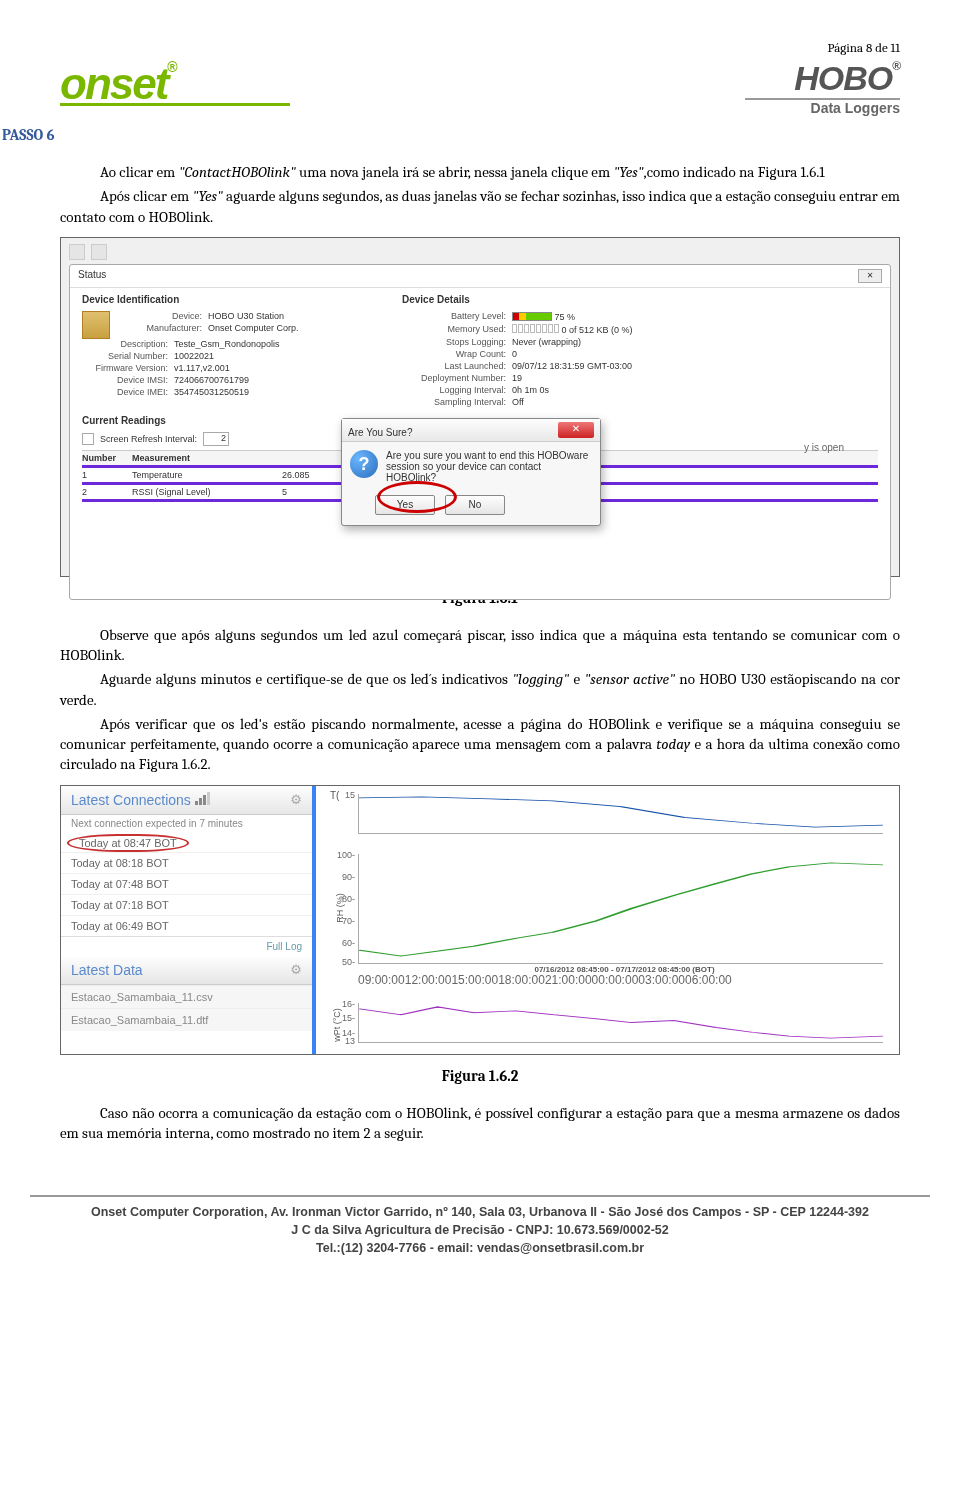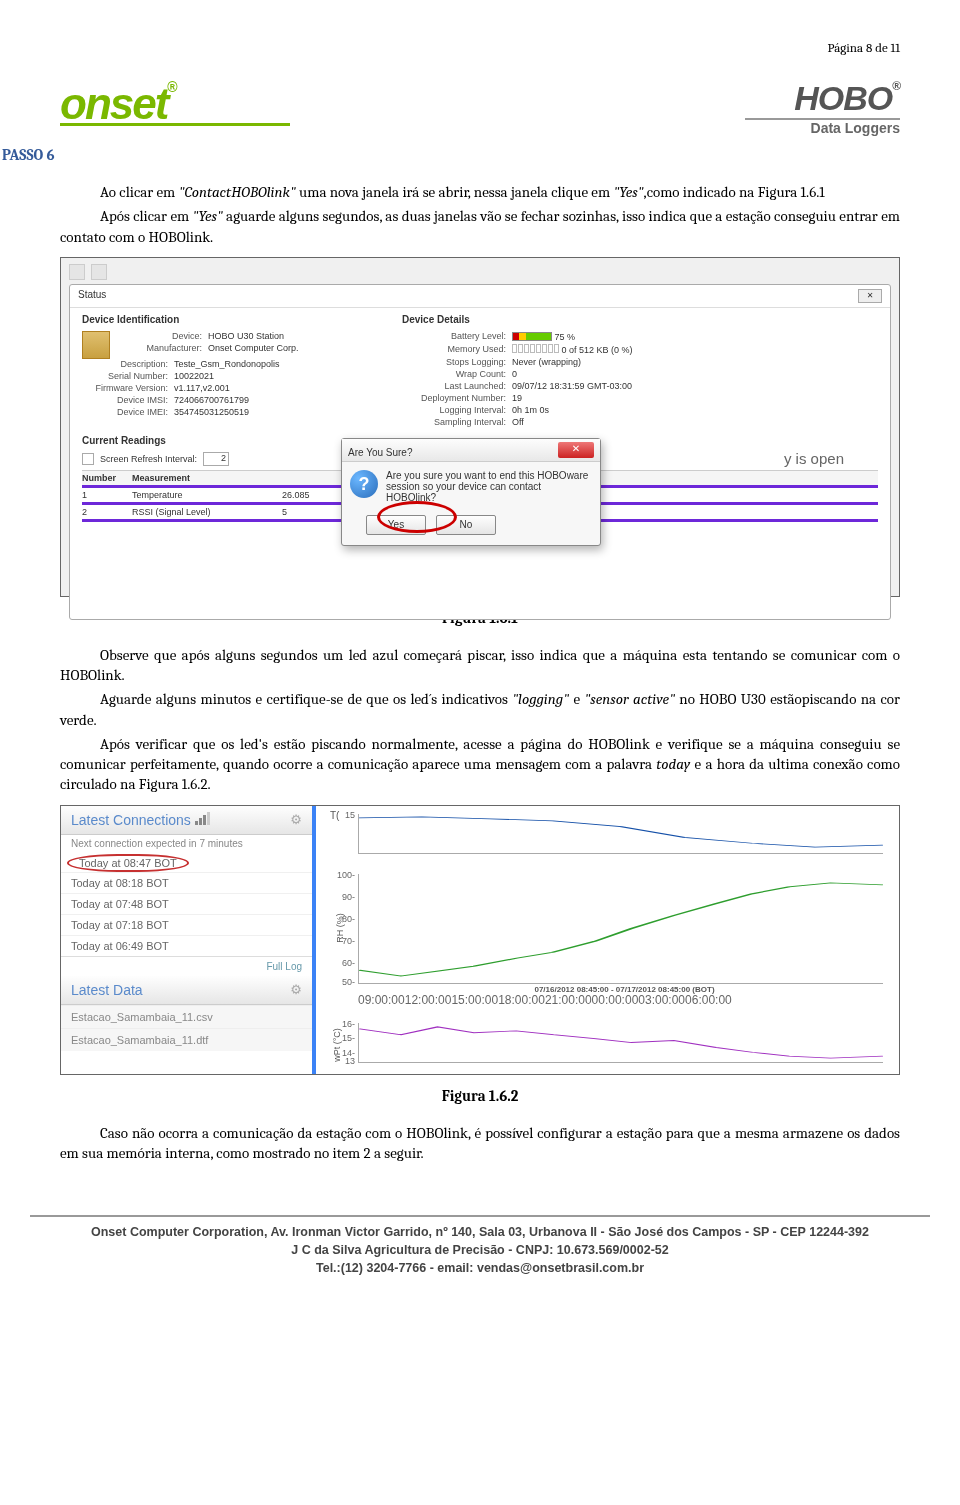--- a/index.html
+++ b/index.html
@@ -1,18 +1,18 @@
 <!DOCTYPE html>
 <html><head>
 <meta charset="utf-8">
 <style>
   * { box-sizing: border-box; margin: 0; padding: 0; }
   body { font-family: Cambria, Georgia, serif; background: #fff; width: 960px; margin: 0 auto; color: #000; }
   .page { padding: 40px 60px 20px 60px; position: relative; }
-  .page-num { text-align: right; font-size: 13px; margin-bottom: 24px; }
+  .page-num { text-align: right; font-size: 13px; margin-bottom: 4px; }
   .hdr { display: flex; justify-content: space-between; align-items: flex-start; margin-bottom: 8px; }
   .onset-logo { width: 230px; }
   .hobo-logo { width: 155px; text-align: right; }
   .onset-text { font-family: Arial, sans-serif; font-size: 44px; font-weight: 900; font-style: italic; color: #7ab800; letter-spacing: -2px; display: flex; align-items: flex-start; }
   .onset-reg { font-size: 14px; font-style: normal; }
   .onset-line { border-bottom: 3px solid #7ab800; width: 100%; margin-top: -6px; }
   .hobo-text { font-family: Arial, sans-serif; font-size: 34px; font-weight: 900; font-style: italic; color: #555; display: flex; align-items: flex-start; justify-content: flex-end; letter-spacing: -1px; }
   .hobo-reg { font-size: 12px; font-style: normal; }
   .hobo-sub { font-family: Arial, sans-serif; font-size: 14px; font-weight: 700; color: #666; border-top: 2px solid #999; text-align: right; }
   h2.step { color: #355b9a; font-size: 15px; font-weight: 700; margin: 10px 0 18px -58px; }
@@ -47,24 +47,24 @@
   .gridtbl .gr > div:nth-child(1){ width: 50px; }
   .gridtbl .gr > div:nth-child(2){ width: 150px; }
   .gridtbl .gr > div:nth-child(3){ width: 80px; }
   .gridtbl .gr > div:nth-child(4){ width: 60px; }
   .gridtbl .ghdr { font-weight: 700; background: #f5f5f5; }
   .dialog { position: absolute; top: 180px; left: 280px; width: 260px; background: #f7f7f7; border: 1px solid #888; border-radius: 3px; box-shadow: 2px 4px 10px rgba(0,0,0,0.3); font-size: 10px; }
   .dlg-title { display: flex; justify-content: space-between; align-items: flex-end; padding: 3px 6px; background: linear-gradient(#fdfdfd,#e8e8e8); border-bottom: 1px solid #ccc; }
   .dlg-x { width: 36px; height: 16px; background: linear-gradient(#e77,#c22); border-radius: 2px; color: #fff; text-align: center; line-height: 14px; font-size: 10px; }
   .dlg-body { display: flex; padding: 8px; gap: 8px; align-items: flex-start; }
   .qmark { width: 28px; height: 28px; border-radius: 50%; background: radial-gradient(circle at 30% 30%,#6bb7ff,#2a6dbb); color: #fff; font-size: 18px; font-weight: 700; text-align: center; line-height: 28px; flex-shrink: 0; }
-  .dlg-btns { display: flex; gap: 10px; padding: 4px 0 10px 24px; }
+  .dlg-btns { display: flex; gap: 10px; padding: 4px 0 10px 33px; }
   .dlg-btn { width: 60px; height: 20px; border: 1px solid #888; background: linear-gradient(#fefefe,#e5e5e5); text-align: center; line-height: 18px; font-size: 10px; border-radius: 2px; }
   .yes-circle { position: absolute; left: 316px; top: 243px; width: 80px; height: 32px; border: 3px solid #c00; border-radius: 50%; pointer-events: none; }
-  .relay-note { position: absolute; right: 55px; top: 192px; font-size: 15px; color: #666; }
+  .relay-note { position: absolute; right: 55px; top: 204px; font-size: 10px; color: #666; }
 
   
   .fig2 { display: flex; height: 270px; font-family: Arial, sans-serif; font-size: 11px; color: #444; }
   .fig2-left { width: 255px; border-right: 4px solid #3b82f6; display: flex; flex-direction: column; }
   .panel-hdr { background: linear-gradient(#fefefe,#e6e6e6); border-bottom: 1px solid #ccc; padding: 6px 10px; color: #5a8acb; font-size: 14px; display: flex; justify-content: space-between; align-items: center; }
   .sig-bars { display: inline-flex; gap: 1px; align-items: flex-end; }
   .sig-bars span { width: 3px; background: #888; }
   .sig-bars span:nth-child(1){height:4px;} .sig-bars span:nth-child(2){height:7px;} .sig-bars span:nth-child(3){height:10px;} .sig-bars span:nth-child(4){height:13px;background:#ccc;}
   .gear { color: #aaa; font-size: 13px; }
   .exp-line { font-size: 10px; color: #888; padding: 3px 10px; }

